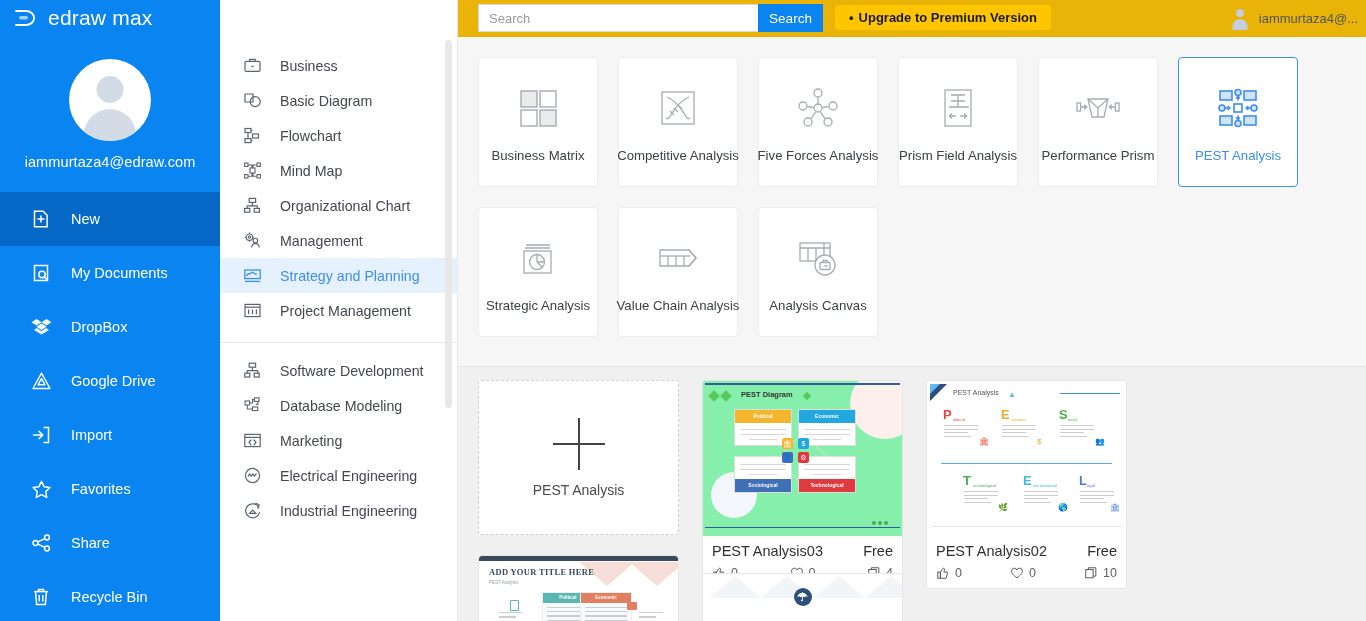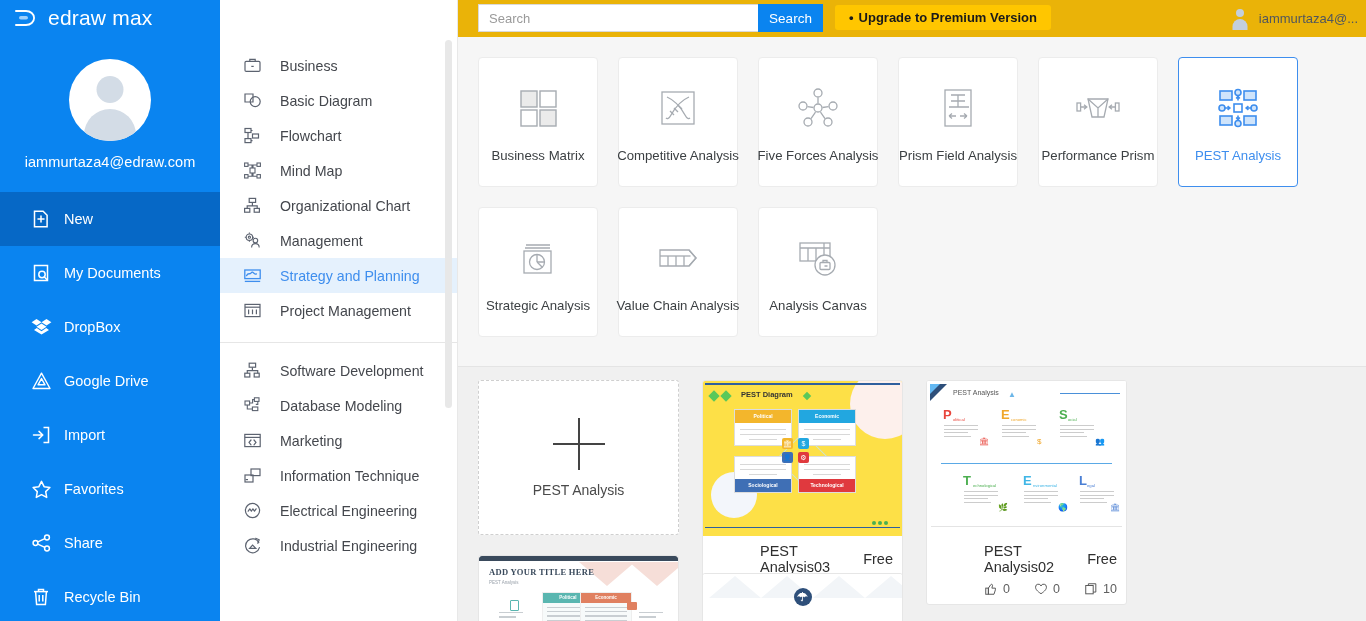--- a/index.html
+++ b/index.html
@@ -46,21 +46,21 @@
     width: 52px; height: 44px; border-radius: 26px 26px 0 0;
     background: #d3dce6;
   }
   .profile-email {
     color: #ffffff; font-size: 14.5px; margin-top: 13px;
     letter-spacing: .1px;
   }
   .nav { margin-top: 22px; }
   .nav-item {
     height: 54px; display: flex; align-items: center;
-    padding-left: 30px; gap: 12px; cursor: pointer;
+    padding-left: 30px; gap: 19px; cursor: pointer;
     color: #ffffff;
   }
   .nav-item.active { background: #0668c6; }
   .nav-icon {
     width: 22px; height: 22px; flex: 0 0 22px;
     display: flex; align-items: center; justify-content: center;
   }
   .nav-label { font-size: 14.5px; white-space: nowrap; }
 
   
@@ -213,21 +213,21 @@
 
   .tpl-card {
     width: 201px; background: #ffffff; border-radius: 3px;
     border: 1px solid #e6e6e6; cursor: pointer;
     overflow: hidden;
   }
   .tpl-thumb {
     width: 100%; height: 155px; position: relative; overflow: hidden;
     background: #fff;
   }
-  .tpl-meta { padding: 7px 9px 8px 9px; margin-left: 48px; }
+  .tpl-meta { padding: 7px 9px 8px 9px; }
   .tpl-title-row {
     display: flex; justify-content: space-between; align-items: center;
   }
   .tpl-title { font-size: 14.5px; color: #2f2f2f; }
   .tpl-price { font-size: 14.5px; color: #2f2f2f; }
   .tpl-stats {
     display: flex; align-items: center; margin-top: 7px;
     font-size: 12.5px; color: #606060;
   }
   .stat { display: flex; align-items: center; gap: 5px; }
@@ -242,21 +242,21 @@
     display: flex; gap: 23px;
   }
   .tpl-card2 {
     width: 201px; height: 120px; background: #ffffff;
     border: 1px solid #e6e6e6; border-radius: 3px;
     overflow: hidden; cursor: pointer; position: relative;
   }
   .tpl-card2.offset { margin-top: 18px; }
 
   
-  .pest3 { position: absolute; inset: 0; background: #fde047; }
+  .pest3 { position: absolute; inset: 0; background: #86efac; }
   .pest3 .hdr-line { position: absolute; left: 2px; right: 2px; top: 2px; height: 2px; background: #2f5f9e; }
   .pest3 .title { position: absolute; left: 38px; top: 9px; font-size: 7.5px; font-weight: bold; color: #333; }
   .pest3 .d { position: absolute; width: 8px; height: 8px; background: #5ac85a; transform: rotate(45deg); }
   .pest3 .box { position: absolute; border: 1px solid #ddd; background: #fff; }
   .pest3 .bh { position: absolute; left: 0; right: 0; top: 0; height: 13px; }
   .pest3 .bt { font-size: 5px; color: #fff; font-weight: bold; text-align: center; line-height: 13px; }
   .pest3 .ln { position: absolute; height: 1px; background: #d8d8d8; }
   .pest3 .foot { position: absolute; left: 2px; right: 2px; bottom: 8px; height: 1px; background: #2f5f9e; }
   .pest3 .dots { position: absolute; right: 14px; bottom: 11px; display: flex; gap: 2px; }
   .pest3 .dots i { width: 4px; height: 4px; border-radius: 50%; background: #4caf50; display: block; }
@@ -545,30 +545,20 @@
         <span class="cat-icon">
           <svg width="19" height="19" viewBox="0 0 19 19" fill="none" stroke="currentColor" stroke-width="1.2">
             <rect x="1.8" y="3.4" width="15.4" height="12.2"></rect>
             <path d="M1.8 6.4 h15.4"></path>
             <path d="M8 9 l-2 2.4 l2 2.4 M11 9 l2 2.4 l-2 2.4" stroke-linecap="round" stroke-linejoin="round"></path>
           </svg>
         </span>
         <span class="cat-label">Marketing</span>
       </div>
 
-      <div class="cat-item">
-        <span class="cat-icon">
-          <svg width="19" height="19" viewBox="0 0 19 19" fill="none" stroke="currentColor" stroke-width="1.2">
-            <rect x="8" y="3" width="9" height="6.6"></rect>
-            <rect x="2" y="9" width="8" height="7"></rect>
-            <path d="M2.6 13.6 h2.4"></path>
-          </svg>
-        </span>
-        <span class="cat-label">Information Technique</span>
-      </div>
 
       <div class="cat-item">
         <span class="cat-icon">
           <svg width="19" height="19" viewBox="0 0 19 19" fill="none" stroke="currentColor" stroke-width="1.2">
             <circle cx="9.5" cy="9.5" r="7.1"></circle>
             <path d="M5.2 10.2 l1.6 -2.4 l1.6 2.4 l1.5 -2.4 l1.6 2.4 l1.6 -2.4" stroke-linecap="round" stroke-linejoin="round"></path>
           </svg>
         </span>
         <span class="cat-label">Electrical Engineering</span>
       </div>

